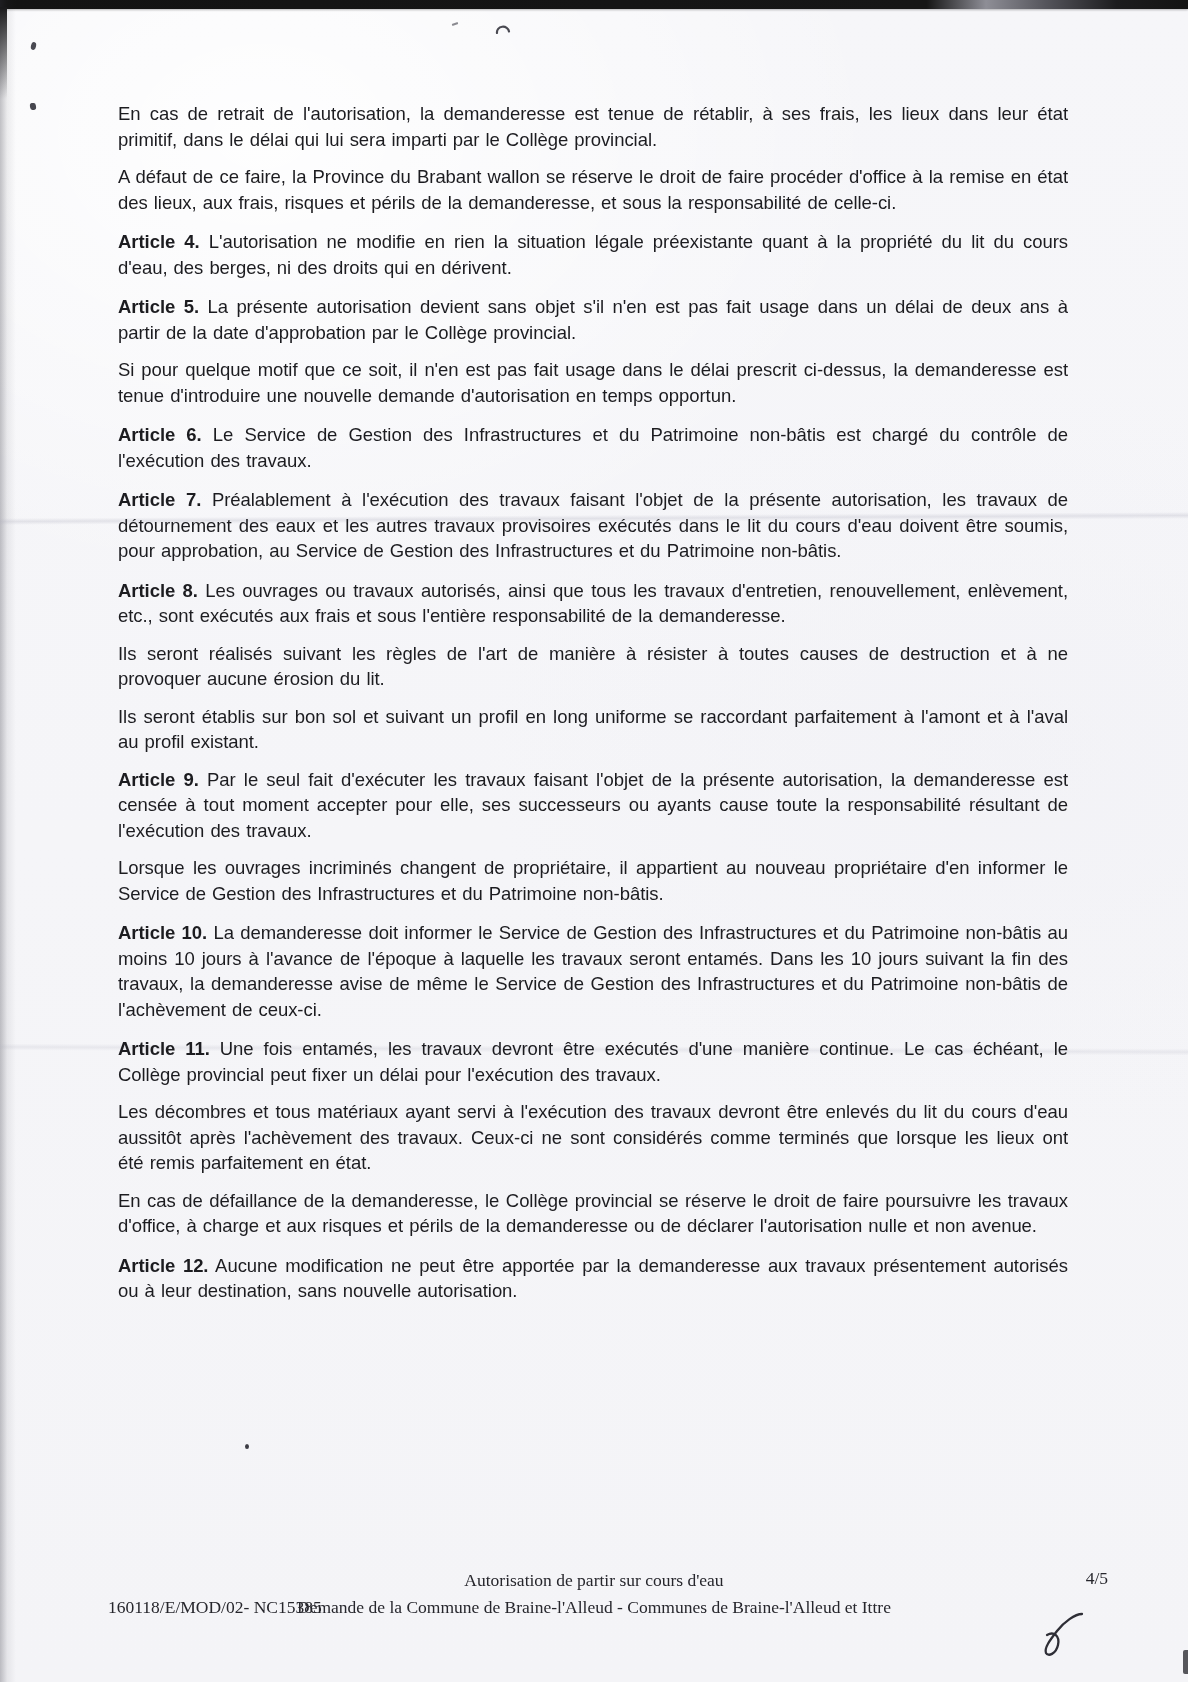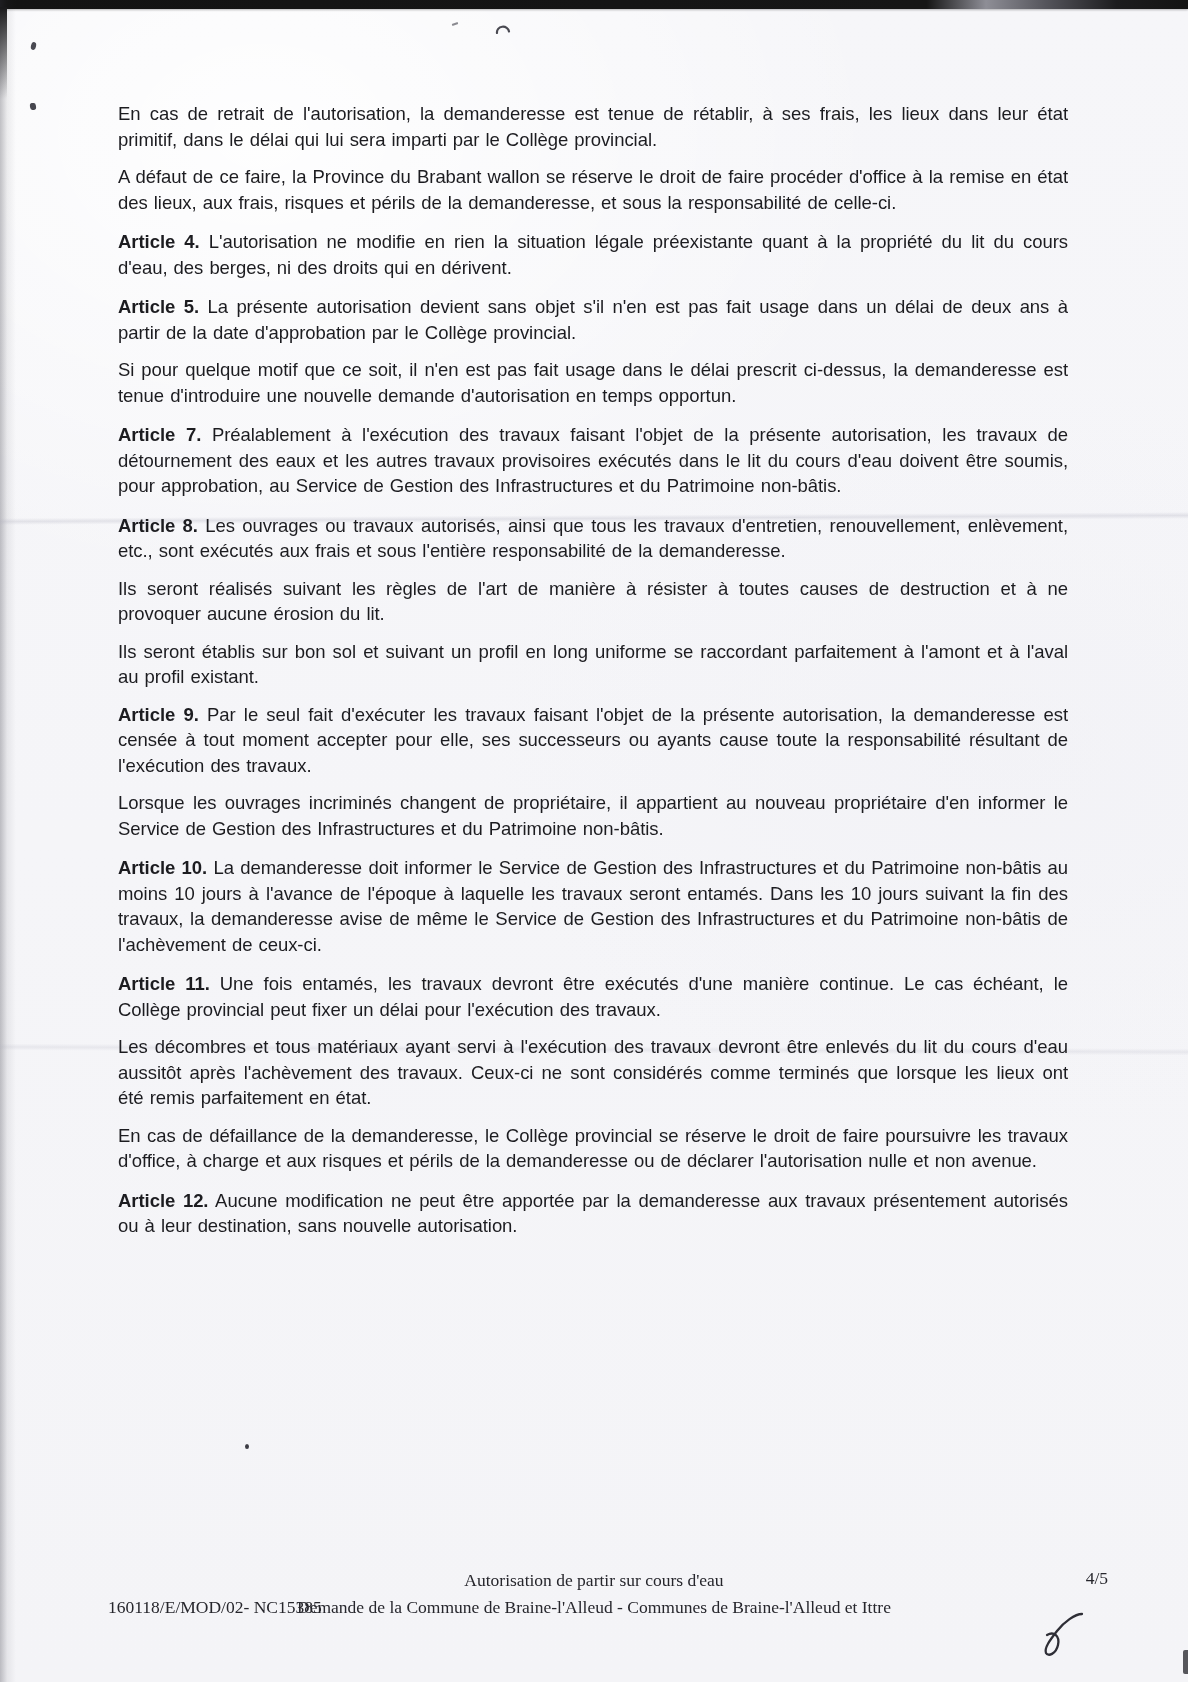--- a/index.html
+++ b/index.html
@@ -99,20 +99,21 @@
   </div>
   <div class="crease crease-1"></div>
   <div class="crease crease-2"></div>
 
   <div class="content">
     <p class="para"><span>En cas de retrait de l'autorisation, la demanderesse est tenue de rétablir, à ses frais, les lieux dans leur état primitif, dans le délai qui lui sera imparti par le Collège provincial.</span></p>
     <p class="para"><span>A défaut de ce faire, la Province du Brabant wallon se réserve le droit de faire procéder d'office à la remise en état des lieux, aux frais, risques et périls de la demanderesse, et sous la responsabilité de celle-ci.</span></p>
     <p class="para art-gap"><strong>Article 4.</strong><span> L'autorisation ne modifie en rien la situation légale préexistante quant à la propriété du lit du cours d'eau, des berges, ni des droits qui en dérivent.</span></p>
     <p class="para art-gap"><strong>Article 5.</strong><span> La présente autorisation devient sans objet s'il n'en est pas fait usage dans un délai de deux ans à partir de la date d'approbation par le Collège provincial.</span></p>
     <p class="para"><span>Si pour quelque motif que ce soit, il n'en est pas fait usage dans le délai prescrit ci-dessus, la demanderesse est tenue d'introduire une nouvelle demande d'autorisation en temps opportun.</span></p>
+    <p class="para art-gap"><strong>Article 6.</strong><span> Le Service de Gestion des Infrastructures et du Patrimoine non-bâtis est chargé du contrôle de l'exécution des travaux.</span></p>
     <p class="para art-gap"><strong>Article 7.</strong><span> Préalablement à l'exécution des travaux faisant l'objet de la présente autorisation, les travaux de détournement des eaux et les autres travaux provisoires exécutés dans le lit du cours d'eau doivent être soumis, pour approbation, au Service de Gestion des Infrastructures et du Patrimoine non-bâtis.</span></p>
     <p class="para art-gap"><strong>Article 8.</strong><span> Les ouvrages ou travaux autorisés, ainsi que tous les travaux d'entretien, renouvellement, enlèvement, etc., sont exécutés aux frais et sous l'entière responsabilité de la demanderesse.</span></p>
     <p class="para"><span>Ils seront réalisés suivant les règles de l'art de manière à résister à toutes causes de destruction et à ne provoquer aucune érosion du lit.</span></p>
     <p class="para"><span>Ils seront établis sur bon sol et suivant un profil en long uniforme se raccordant parfaitement à l'amont et à l'aval au profil existant.</span></p>
     <p class="para"><strong>Article 9.</strong><span> Par le seul fait d'exécuter les travaux faisant l'objet de la présente autorisation, la demanderesse est censée à tout moment accepter pour elle, ses successeurs ou ayants cause toute la responsabilité résultant de l'exécution des travaux.</span></p>
     <p class="para"><span>Lorsque les ouvrages incriminés changent de propriétaire, il appartient au nouveau propriétaire d'en informer le Service de Gestion des Infrastructures et du Patrimoine non-bâtis.</span></p>
     <p class="para art-gap"><strong>Article 10.</strong><span> La demanderesse doit informer le Service de Gestion des Infrastructures et du Patrimoine non-bâtis au moins 10 jours à l'avance de l'époque à laquelle les travaux seront entamés. Dans les 10 jours suivant la fin des travaux, la demanderesse avise de même le Service de Gestion des Infrastructures et du Patrimoine non-bâtis de l'achèvement de ceux-ci.</span></p>
     <p class="para art-gap"><strong>Article 11.</strong><span> Une fois entamés, les travaux devront être exécutés d'une manière continue. Le cas échéant, le Collège provincial peut fixer un délai pour l'exécution des travaux.</span></p>
     <p class="para"><span>Les décombres et tous matériaux ayant servi à l'exécution des travaux devront être enlevés du lit du cours d'eau aussitôt après l'achèvement des travaux. Ceux-ci ne sont considérés comme terminés que lorsque les lieux ont été remis parfaitement en état.</span></p>
     <p class="para"><span>En cas de défaillance de la demanderesse, le Collège provincial se réserve le droit de faire poursuivre les travaux d'office, à charge et aux risques et périls de la demanderesse ou de déclarer l'autorisation nulle et non avenue.</span></p>

